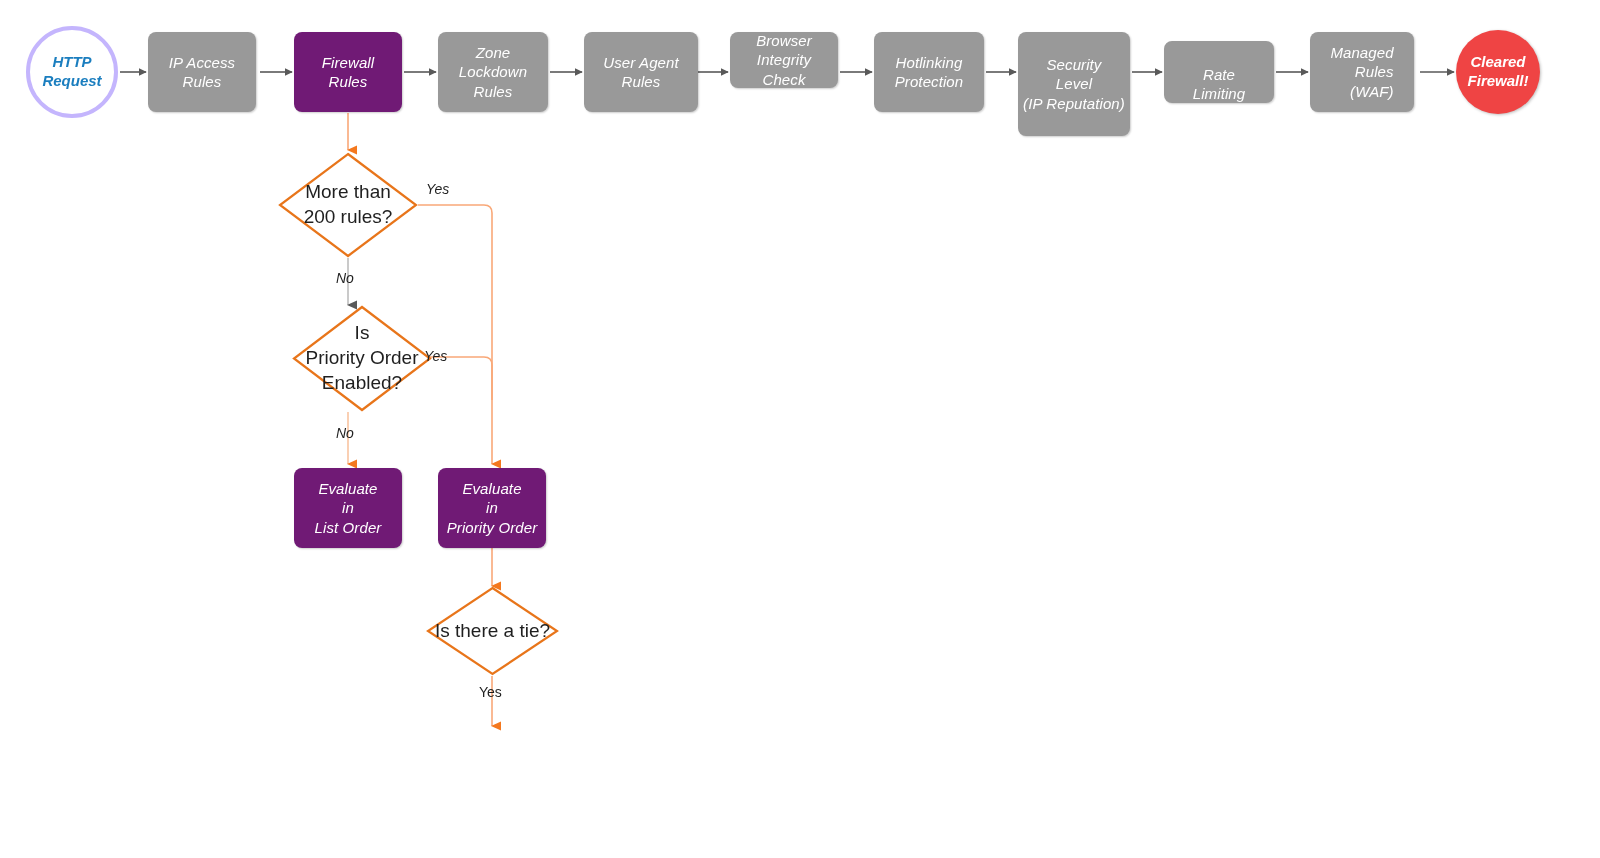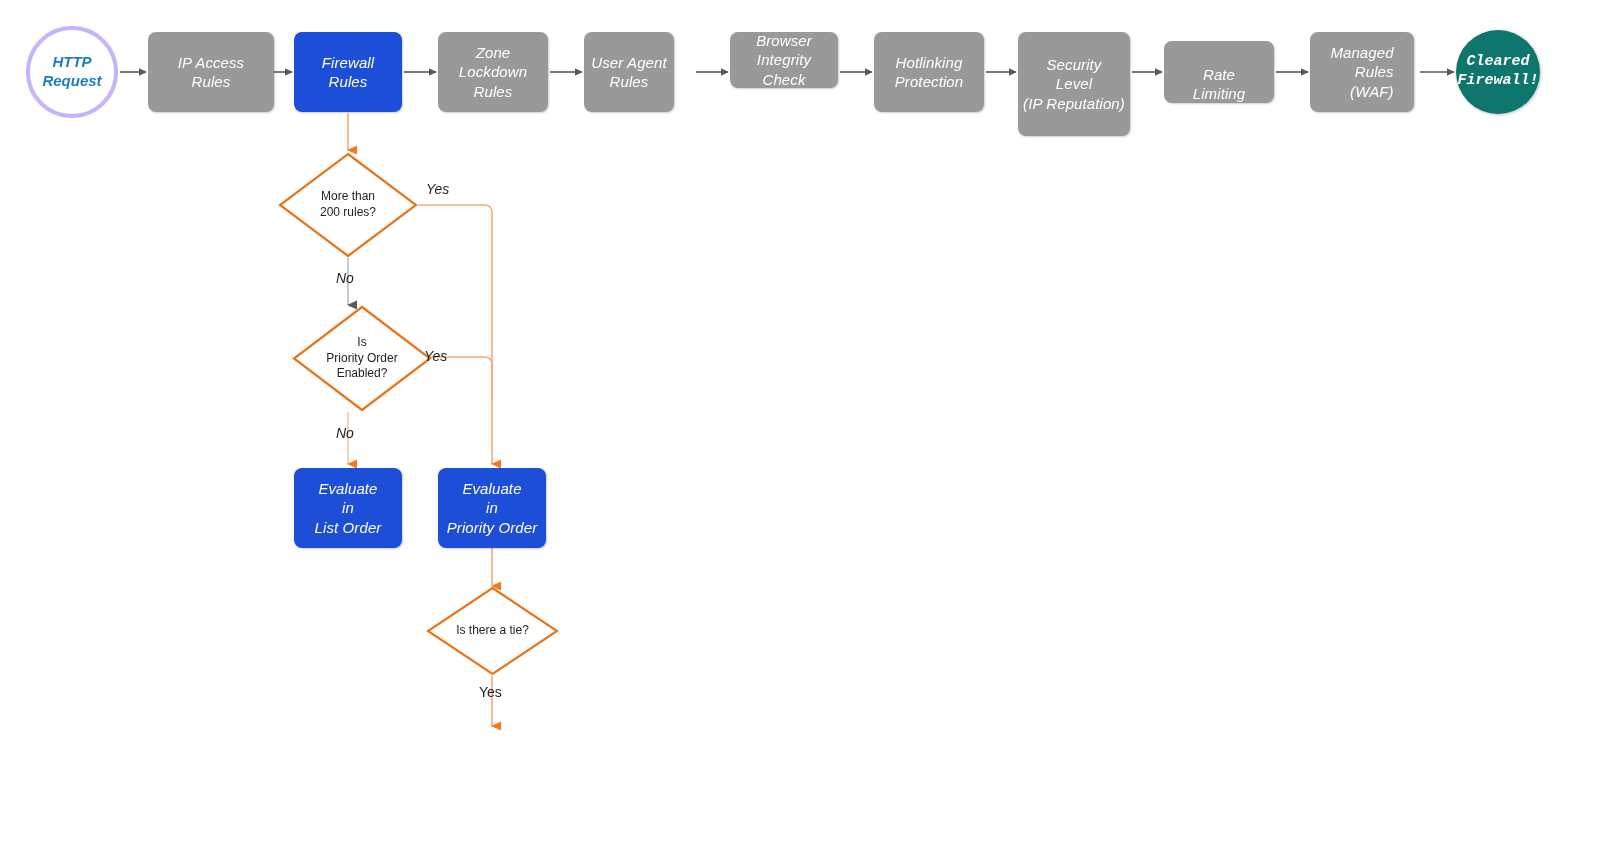--- a/index.html
+++ b/index.html
@@ -33,21 +33,21 @@
     justify-content: center;
     text-align: center;
     font-style: italic;
     color: #ffffff;
     font-size: 15px;
     line-height: 1.28;
     letter-spacing: 0.1px;
     box-shadow: 1px 1px 2px rgba(0,0,0,0.20);
   }
   .node-box.grey { background: #999999; }
-  .node-box.orange { background: #1d4ed8; }
+  .node-box.orange { background: #701a75; }
 
   
   .node-circle {
     position: absolute;
     box-sizing: border-box;
     border-radius: 50%;
     display: flex;
     align-items: center;
     justify-content: center;
     text-align: center;
@@ -55,39 +55,38 @@
     font-weight: bold;
     font-size: 15px;
     line-height: 1.25;
   }
   .node-circle.hollow {
     background: #ffffff;
     border: 4px solid #c4b5fd;
     color: #1B7EBF;
   }
   .node-circle.filled {
-    background: #0f766e;
+    background: #ef4444;
     color: #ffffff;
     box-shadow: 1px 1px 3px rgba(0,0,0,0.25);
-    font-family: Liberation Mono, monospace;
   }
 
   
   .diamond-wrap { position: absolute; }
   .diamond-wrap svg { position: absolute; left: 0; top: 0; }
   .diamond-label {
     position: absolute;
     left: 0; top: 0;
     width: 100%;
     height: 100%;
     display: flex;
     align-items: center;
     justify-content: center;
     text-align: center;
-    font-size: 12px;
+    font-size: 19px;
     line-height: 1.30;
     color: #1f1f1f;
   }
 
   
   .edge-label {
     position: absolute;
     font-size: 14px;
     font-style: italic;
     color: #1f1f1f;
@@ -138,33 +137,33 @@
 
     <path d="M492,548 L492,586" stroke="#F9A878" stroke-width="1.6" fill="none" marker-end="url(#arrowOrange)"></path>
 
     <path d="M492,676 L492,726" stroke="#F9A878" stroke-width="1.6" fill="none" marker-end="url(#arrowOrange)"></path>
   </svg>
 
   <div class="node-circle hollow" style="left:26px; top:26px; width:92px; height:92px;">
     <span>HTTP<br>Request</span>
   </div>
 
-  <div class="node-box grey" style="left:148px; top:32px; width:126px; height:80px;">
+  <div class="node-box grey" style="left:148px; top:32px; width:108px; height:80px;">
     <span>IP Access<br>Rules</span>
   </div>
 
   <div class="node-box orange" style="left:294px; top:32px; width:108px; height:80px;">
     <span>Firewall<br>Rules</span>
   </div>
 
   <div class="node-box grey" style="left:438px; top:32px; width:110px; height:80px;">
     <span>Zone<br>Lockdown<br>Rules</span>
   </div>
 
-  <div class="node-box grey" style="left:584px; top:32px; width:90px; height:80px;">
+  <div class="node-box grey" style="left:584px; top:32px; width:114px; height:80px;">
     <span>User Agent<br>Rules</span>
   </div>
 
   <div class="node-box grey" style="left:730px; top:32px; width:108px; height:56px;">
     <span>Browser<br>Integrity<br>Check</span>
   </div>
 
   <div class="node-box grey" style="left:874px; top:32px; width:110px; height:80px;">
     <span>Hotlinking<br>Protection</span>
   </div>

